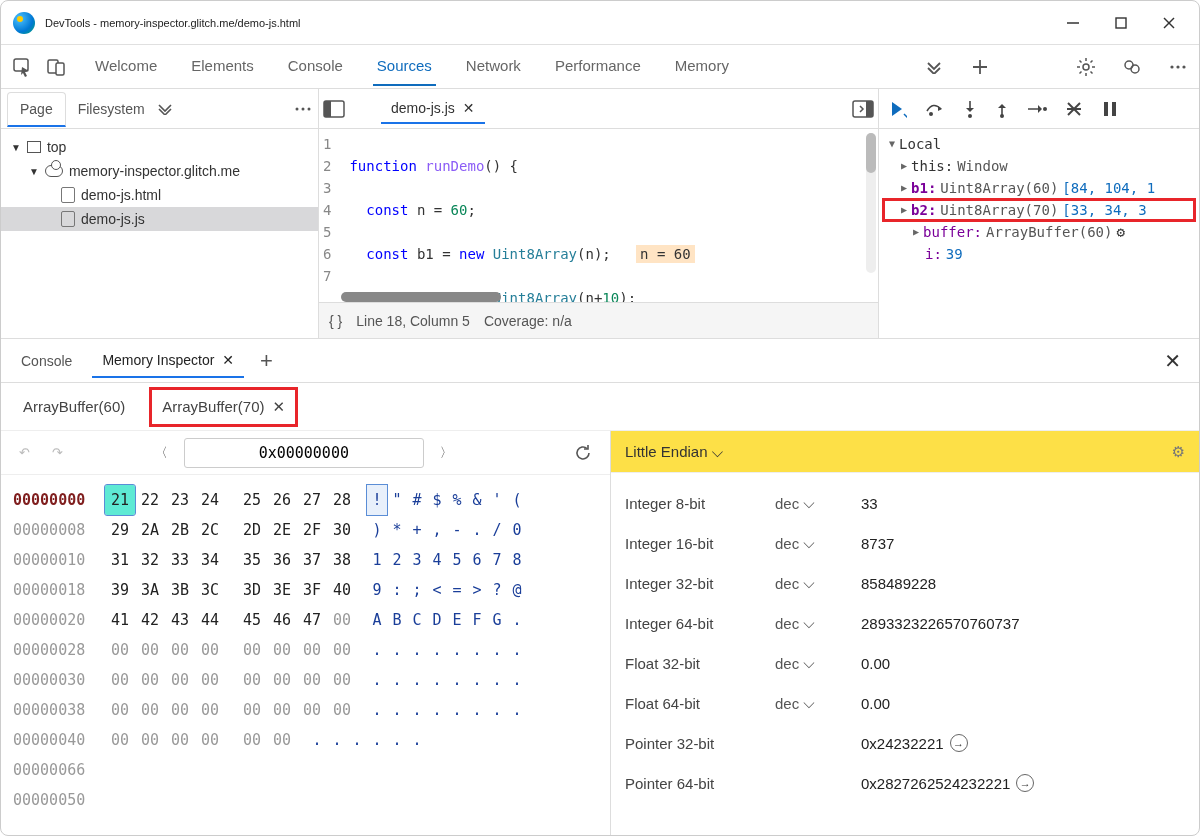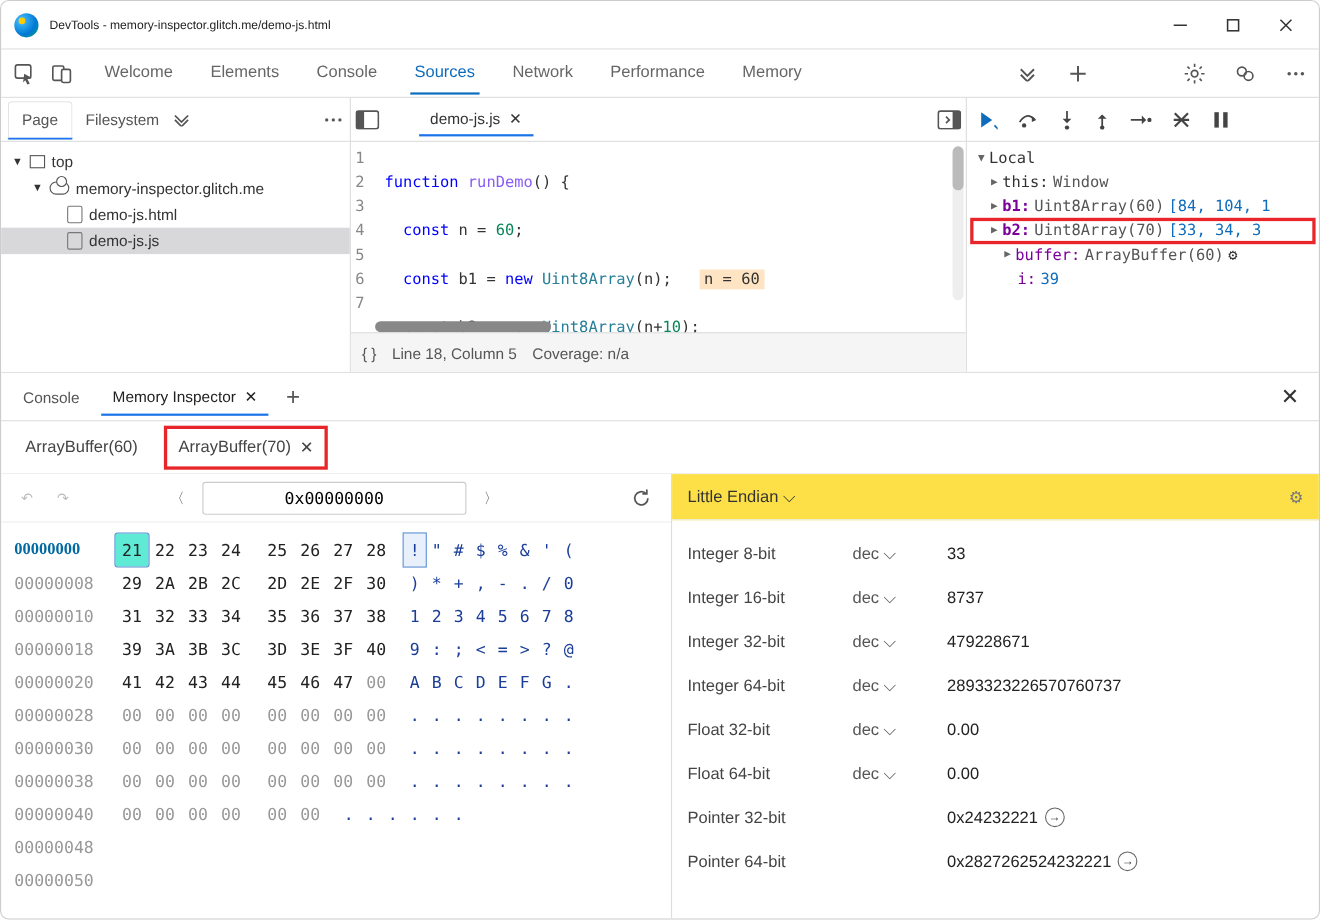--- a/index.html
+++ b/index.html
@@ -78,21 +78,21 @@
 
   .memsplit { flex: 1; display: flex;}
   .hexpane { width: 610px; border-right: 1px solid #ddd; display: flex; flex-direction: column;}
   .addrbar { display: flex; align-items: center; height: 44px; padding: 0 12px; gap: 10px; border-bottom: 1px solid #eee;}
   .addrinput { width: 240px; text-align: center; border: 1px solid #ccc; padding: 5px 8px; font-family: Consolas, monospace; font-size: 15px; border-radius: 3px;}
   .navbtn { cursor: pointer; padding: 4px 6px; color: #555;}
   .refresh { margin-left: auto;}
   .hexgrid { font-family: Consolas, monospace; font-size: 15px; padding: 10px 12px; line-height: 30px;}
   .hexrow { display: flex; gap: 0; align-items: center;}
   .addr { width: 92px; color: #999;}
-  .addr.first { color: #0369a1; font-weight: 600; font-family: Liberation Serif, serif;}
+  .addr.first { color: #7f1d1d; font-weight: 600;}
   .byte { width: 30px; text-align: center; color: #222;}
   .byte.sel { outline: 1.5px solid #5a8dd6; background: #5eead4; border-radius: 2px;}
   .bgap { width: 12px;}
   .ascii { margin-left: 10px; display: flex;}
   .ach { width: 20px; text-align: center; color: #1a3e99;}
   .ach.sel { outline: 1.5px solid #5a8dd6; background: #e8f0fb;}
   .ach.dot { color: #1a3e99;}
   .byte.zero { color: #999;}
 
   .valpane { flex: 1; display: flex; flex-direction: column;}
@@ -593,21 +593,21 @@
             <div class="ascii">
               <div class="ach dot">.</div>
               <div class="ach dot">.</div>
               <div class="ach dot">.</div>
               <div class="ach dot">.</div>
               <div class="ach dot">.</div>
               <div class="ach dot">.</div>
             </div>
           </div>
           <div class="hexrow">
-            <div class="addr">00000048</div>
+            <div class="addr">00000066</div>
           </div>
           <div class="hexrow">
             <div class="addr">00000050</div>
           </div>
         </div>
     </div>
 
     <div class="valpane">
       <div class="valhdr">
         <span><span>Little Endian</span> <span>⌵</span></span>
@@ -620,21 +620,21 @@
             <div class="vval">33</div>
           </div>
           <div class="vrow">
             <div class="vlabel">Integer 16-bit</div>
             <div class="vfmt">dec <span>⌵</span></div>
             <div class="vval">8737</div>
           </div>
           <div class="vrow">
             <div class="vlabel">Integer 32-bit</div>
             <div class="vfmt">dec <span>⌵</span></div>
-            <div class="vval">479228671</div>
+            <div class="vval">858489228</div>
           </div>
           <div class="vrow">
             <div class="vlabel">Integer 64-bit</div>
             <div class="vfmt">dec <span>⌵</span></div>
             <div class="vval">2893323226570760737</div>
           </div>
           <div class="vrow">
             <div class="vlabel">Float 32-bit</div>
             <div class="vfmt">dec <span>⌵</span></div>
             <div class="vval">0.00</div>

